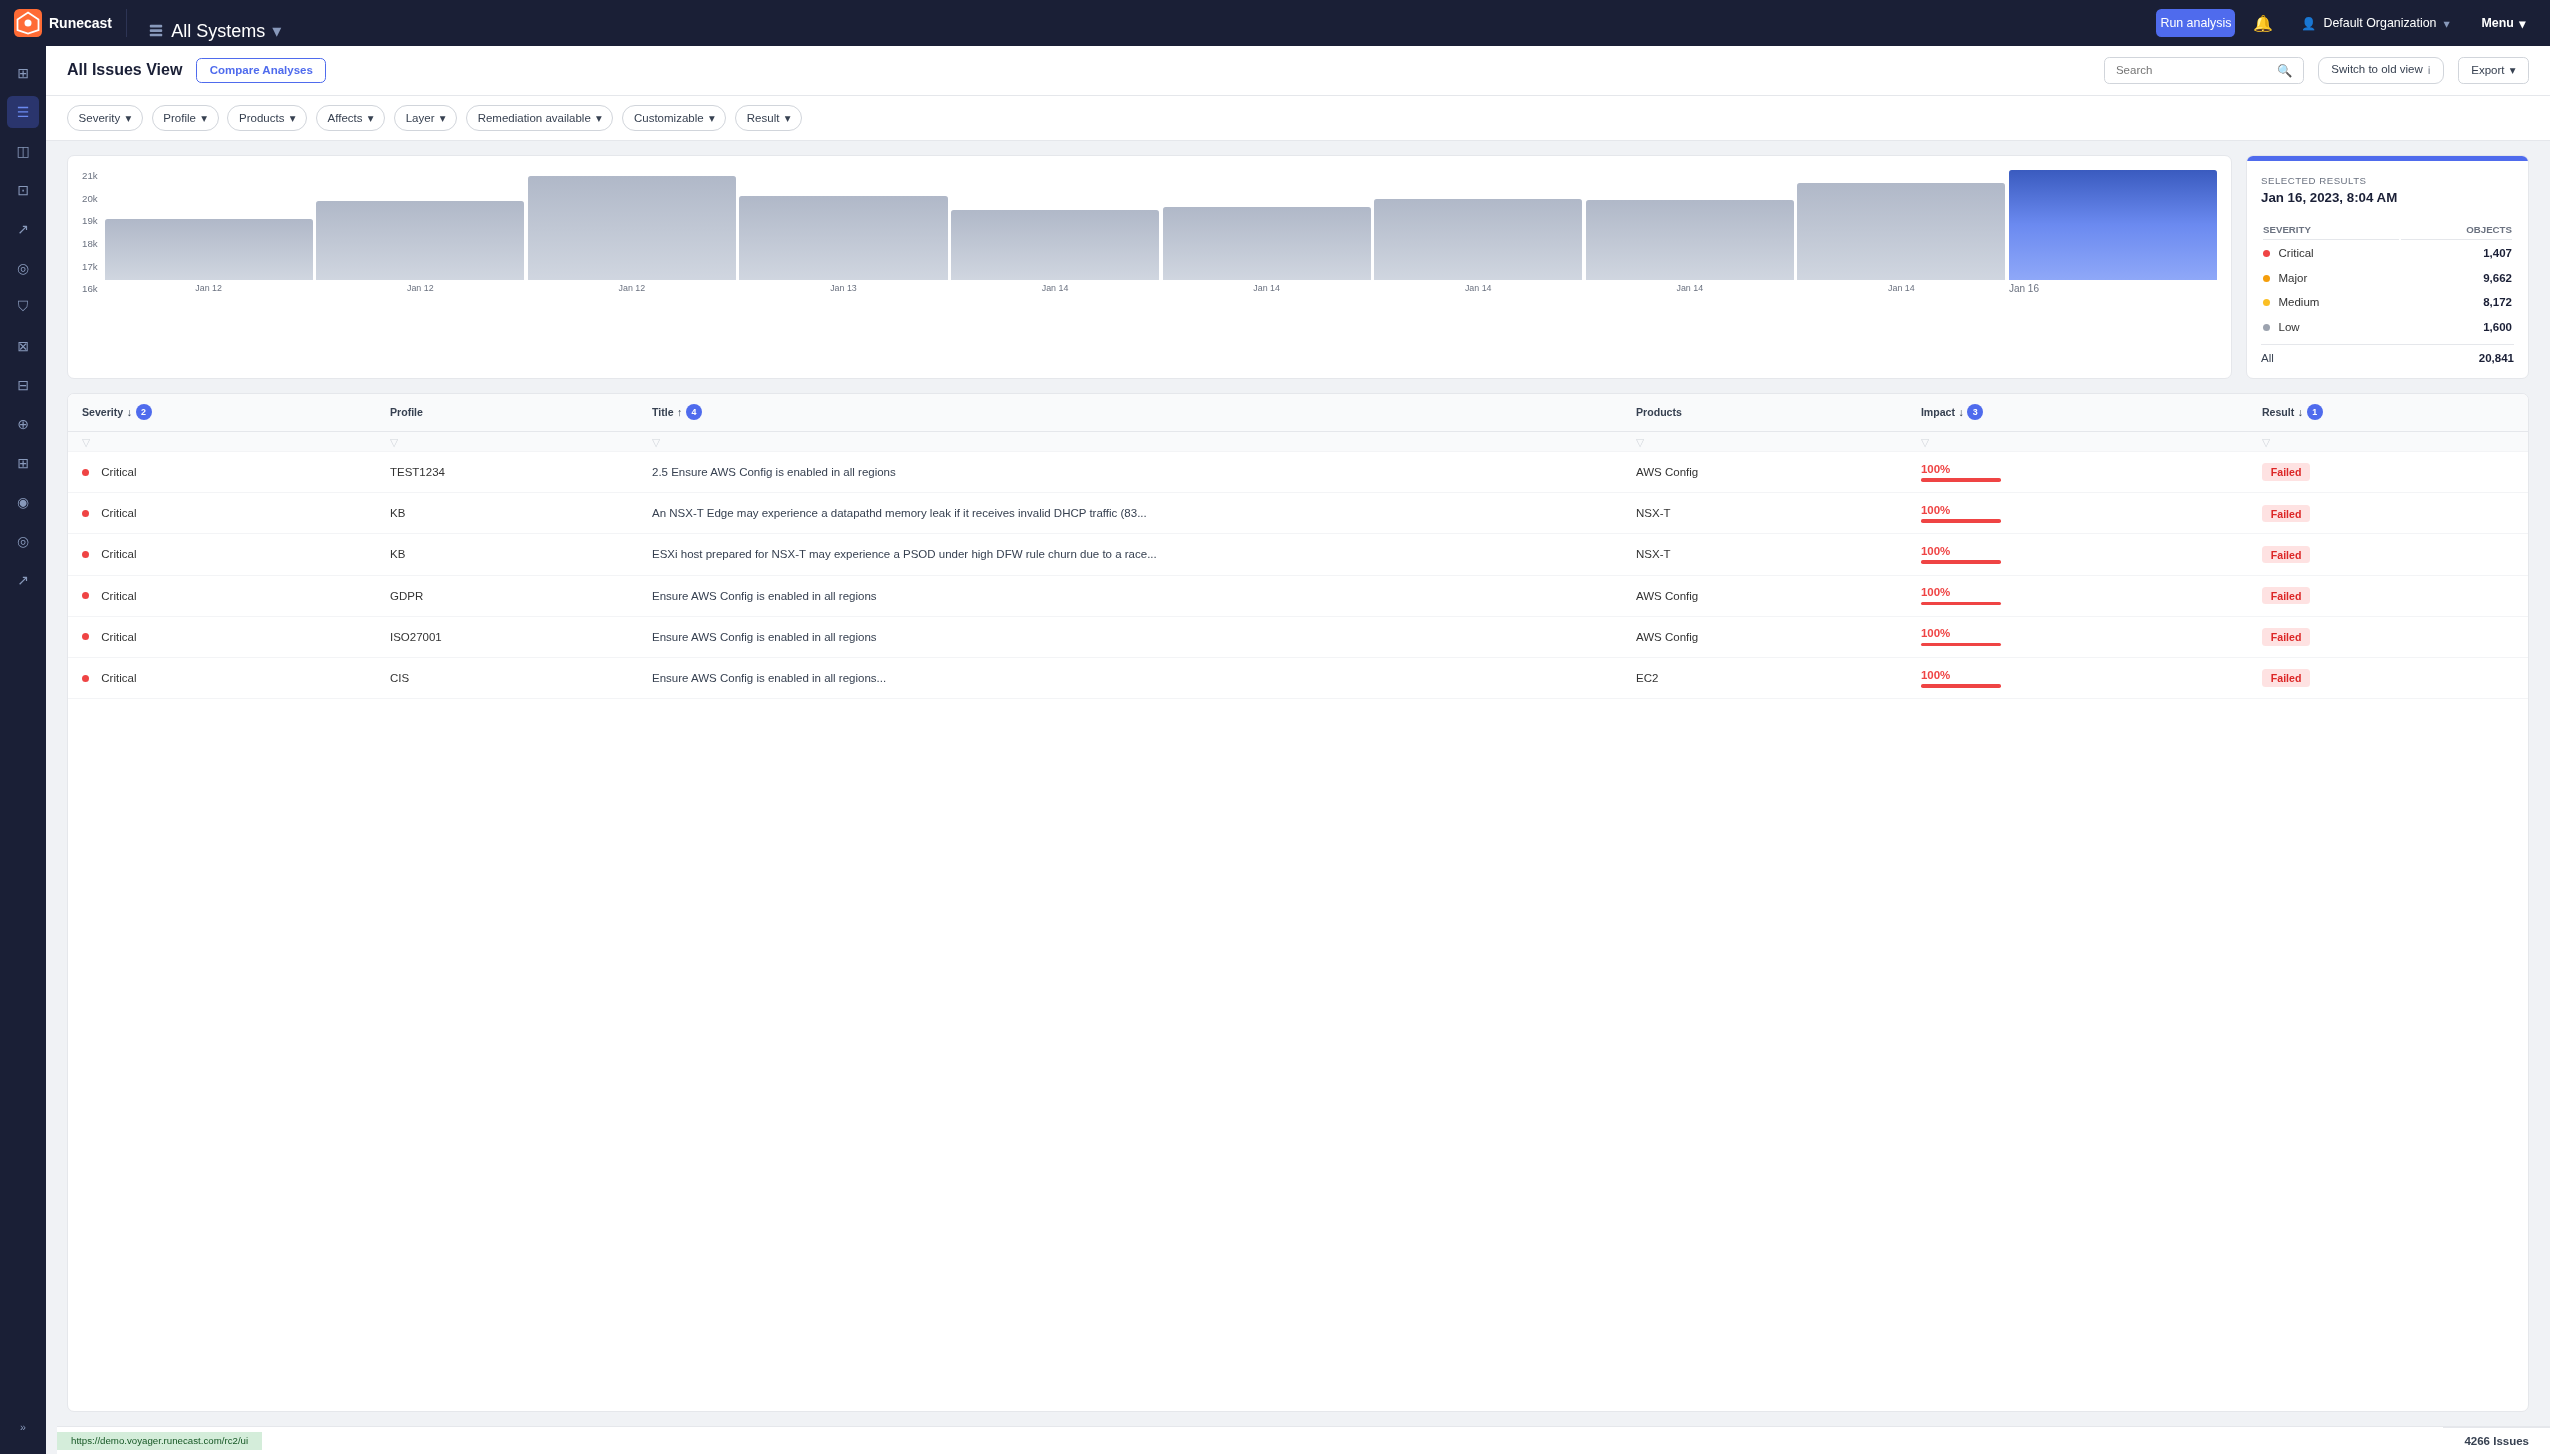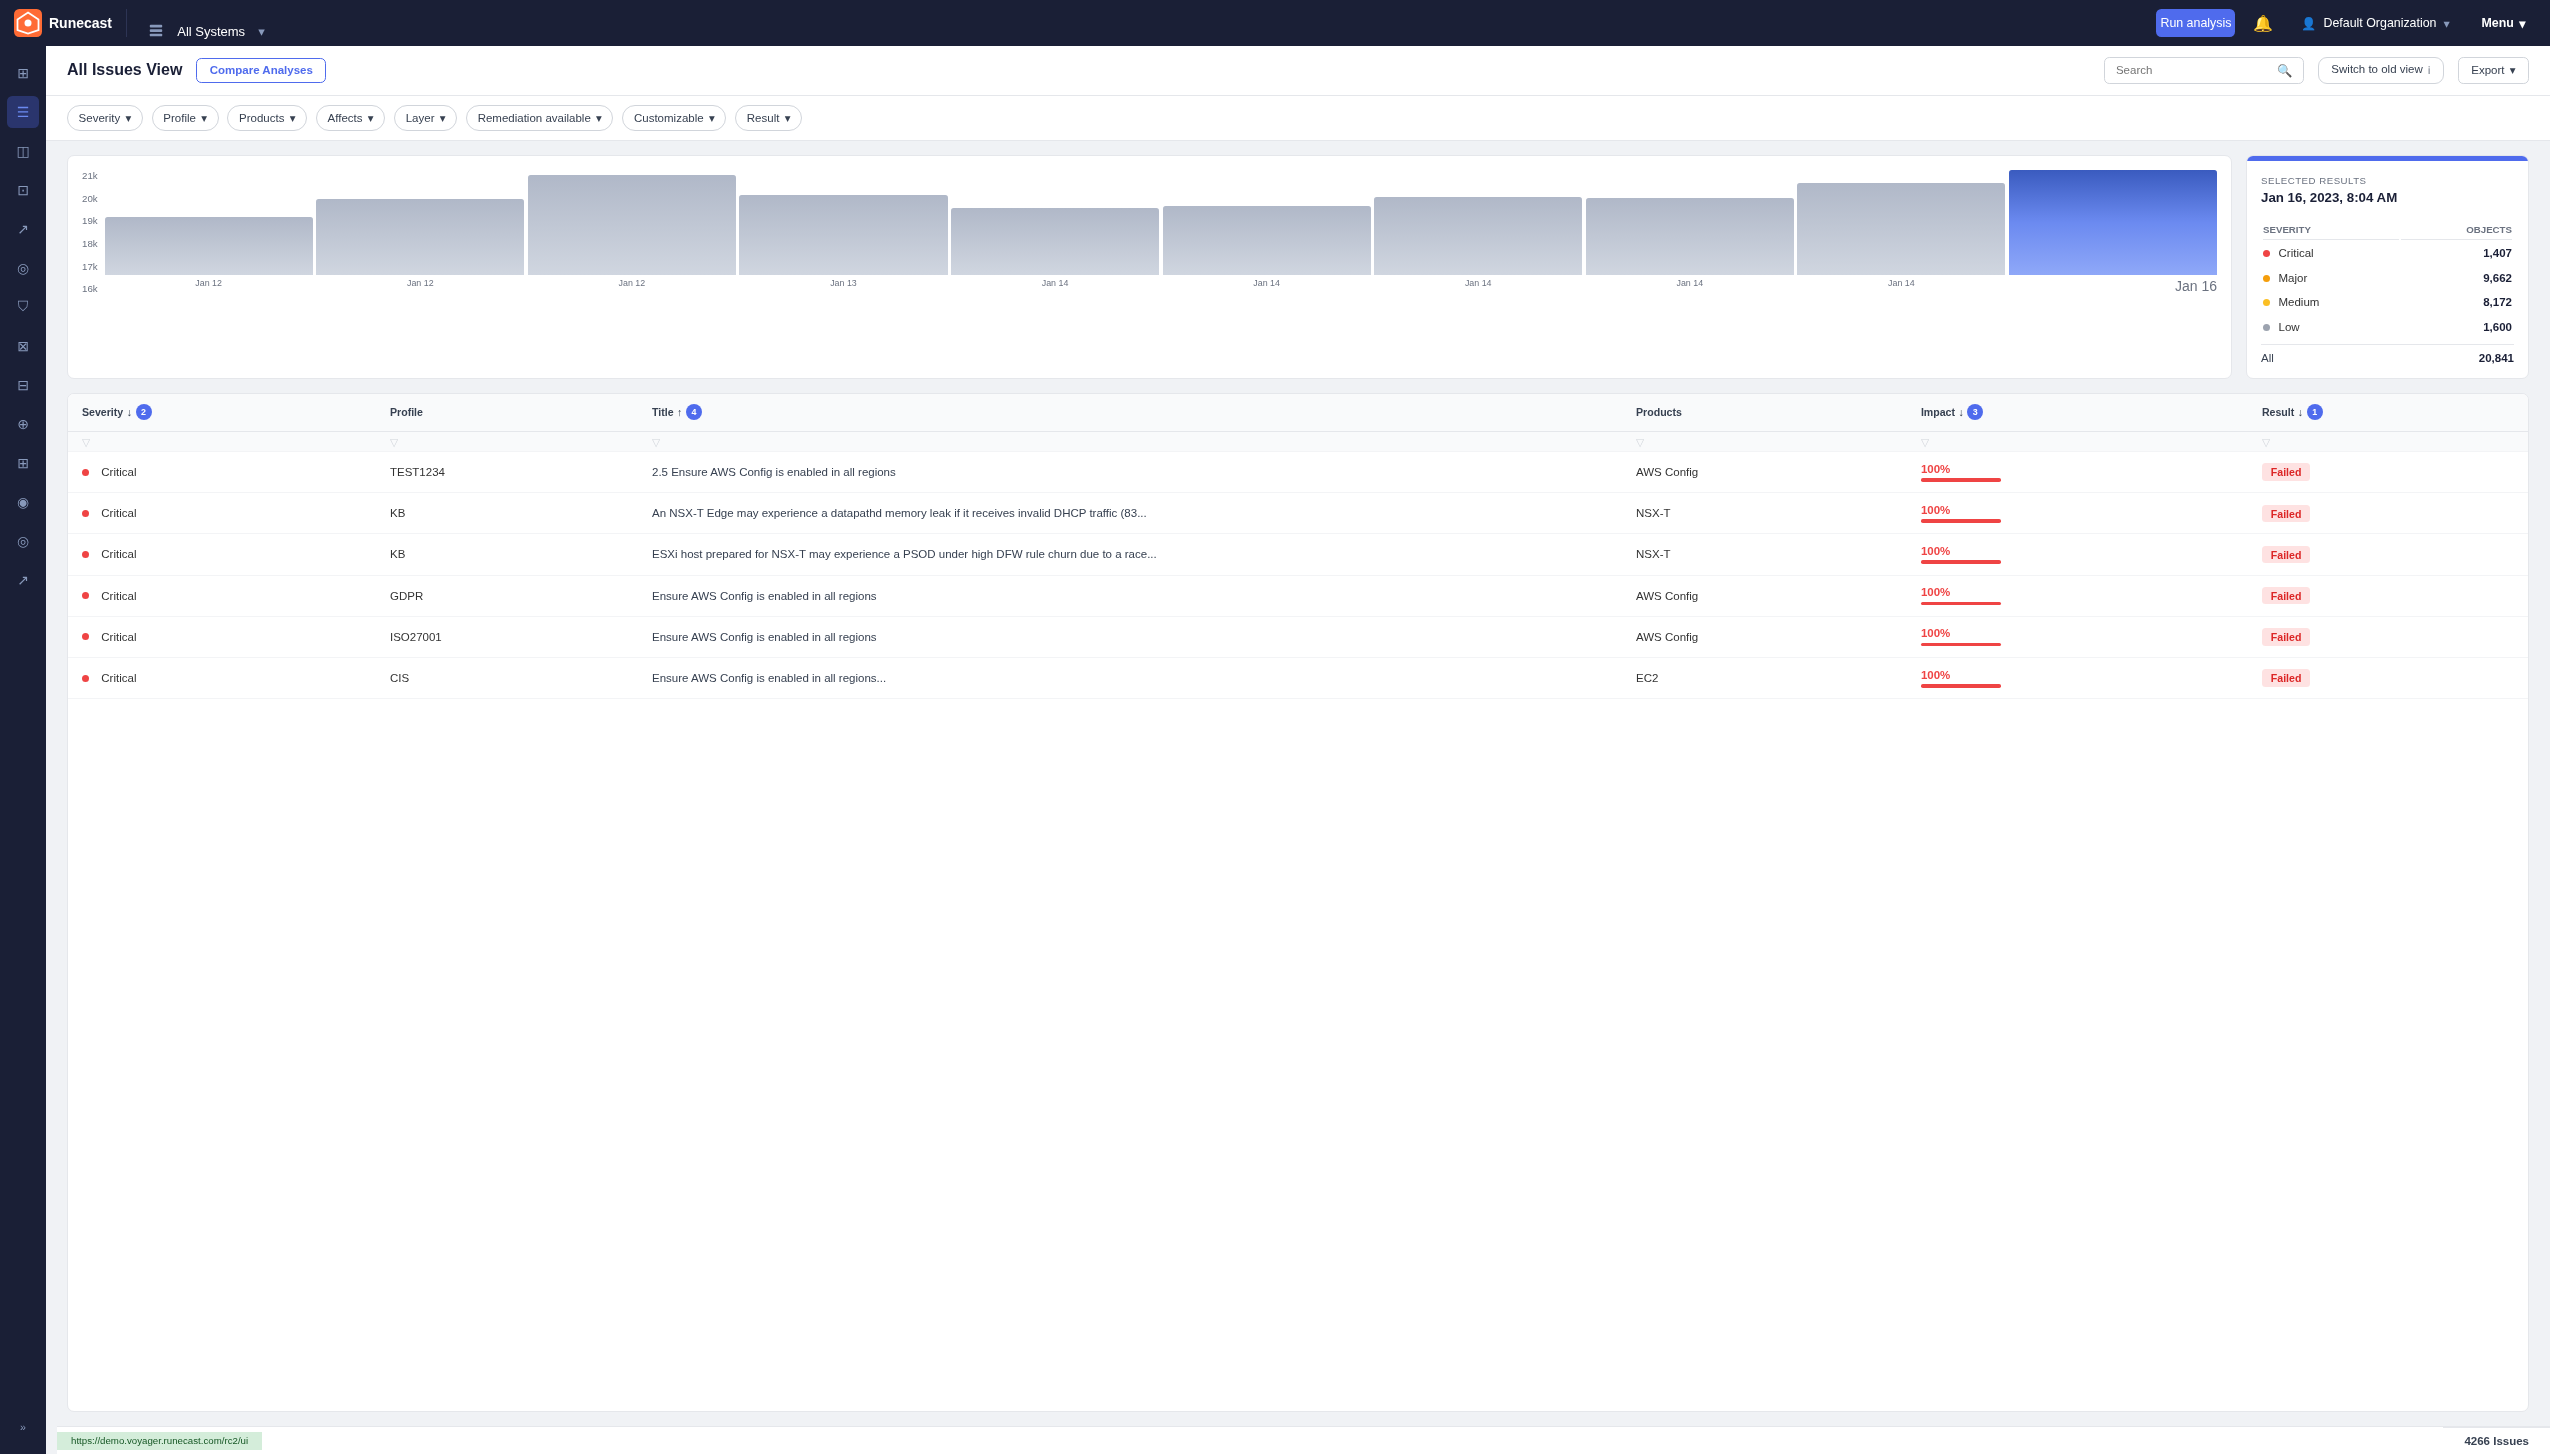--- a/index.html
+++ b/index.html
@@ -8,21 +8,21 @@
     
     .app-wrapper { display: flex; flex-direction: column; height: 100vh; }
     .top-nav { display: flex; align-items: center; background: #1a1f36; height: 46px; padding: 0 14px; gap: 10.6px; flex-shrink: 0; }
     .main-area { display: flex; flex: 1; overflow: hidden; }
     .sidebar { width: 46px; background: #1a1f36; display: flex; flex-direction: column; align-items: center; padding: 10.6px 0; gap: 7px; flex-shrink: 0; }
     .content-area { flex: 1; display: flex; flex-direction: column; overflow: hidden; background: #f0f2f5; }
 
     
     .logo-area { display: flex; align-items: center; gap: 7px; color: white; font-weight: 700; font-size: 14px; padding-right: 14px; border-right: 0.9px solid #2d3454; }
     .logo-icon { width: 28px; height: 28px; }
-    .system-selector { display: flex; align-items: center; gap: 13px; color: white; padding: 5.3px 10.6px; border-radius: 3.5px; cursor: pointer; font-size: 13px; margin-top: 16px; }
+    .system-selector { display: flex; align-items: center; gap: 7px; color: white; padding: 5.3px 10.6px; border-radius: 3.5px; cursor: pointer; font-size: 18px; margin-top: 16px; }
     .nav-spacer { flex: 1; }
     .run-analysis-btn { background: #4f6bed; color: white; border: none; padding: 7px 4px; border-radius: 5.3px; font-size: 12.4px; font-weight: 400; cursor: pointer; }
     .nav-icon-btn { color: #aab; background: none; border: none; cursor: pointer; padding: 7px; border-radius: 3.5px; font-size: 16px; }
     .org-selector { display: flex; align-items: center; gap: 7px; color: white; padding: 5.3px 10.6px; border-radius: 3.5px; cursor: pointer; font-size: 12.4px; }
     .menu-btn { display: flex; align-items: center; gap: 5.3px; color: white; padding: 5.3px 10.6px; border-radius: 3.5px; cursor: pointer; font-size: 12.4px; font-weight: 600; }
 
     
     .sidebar-icon { width: 32px; height: 32px; display: flex; align-items: center; justify-content: center; border-radius: 5.3px; cursor: pointer; color: #8899bb; font-size: 14px; }
     .sidebar-icon.active { background: rgba(79,107,237,0.3); color: #6b8af0; }
 
@@ -231,21 +231,21 @@
               <div style="display: flex; gap: 3.5px;" id="x-axis">
                   <span style="font-size: 8.9px; color: rgb(107, 114, 128); white-space: nowrap; flex: 1 1 0%; text-align: center;">Jan 12</span>
                   <span style="font-size: 8.9px; color: rgb(107, 114, 128); white-space: nowrap; flex: 1 1 0%; text-align: center;">Jan 12</span>
                   <span style="font-size: 8.9px; color: rgb(107, 114, 128); white-space: nowrap; flex: 1 1 0%; text-align: center;">Jan 12</span>
                   <span style="font-size: 8.9px; color: rgb(107, 114, 128); white-space: nowrap; flex: 1 1 0%; text-align: center;">Jan 13</span>
                   <span style="font-size: 8.9px; color: rgb(107, 114, 128); white-space: nowrap; flex: 1 1 0%; text-align: center;">Jan 14</span>
                   <span style="font-size: 8.9px; color: rgb(107, 114, 128); white-space: nowrap; flex: 1 1 0%; text-align: center;">Jan 14</span>
                   <span style="font-size: 8.9px; color: rgb(107, 114, 128); white-space: nowrap; flex: 1 1 0%; text-align: center;">Jan 14</span>
                   <span style="font-size: 8.9px; color: rgb(107, 114, 128); white-space: nowrap; flex: 1 1 0%; text-align: center;">Jan 14</span>
                   <span style="font-size: 8.9px; color: rgb(107, 114, 128); white-space: nowrap; flex: 1 1 0%; text-align: center;">Jan 14</span>
-                  <span style="font-size: 14px; color: rgb(107, 114, 128); white-space: nowrap; flex: 1 1 0%; text-align: right;">Jan 16</span>
+                  <span style="font-size: 10px; color: rgb(107, 114, 128); white-space: nowrap; flex: 1 1 0%; text-align: left;">Jan 16</span>
                 </div>
             </div>
           </div>
         </div>
 
         <div class="results-panel">
           <div class="results-header"></div>
           <div class="results-content">
             <div class="results-label">SELECTED RESULTS</div>
             <div class="results-date">Jan 16, 2023, 8:04 AM</div>

